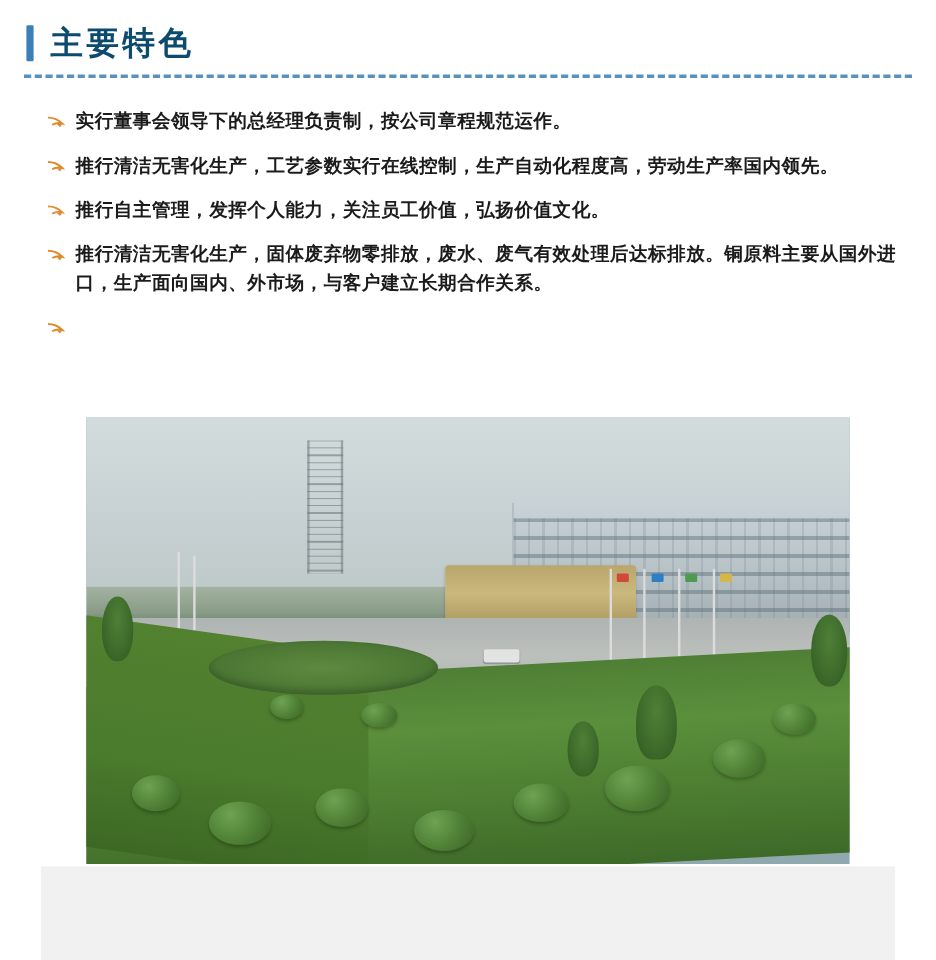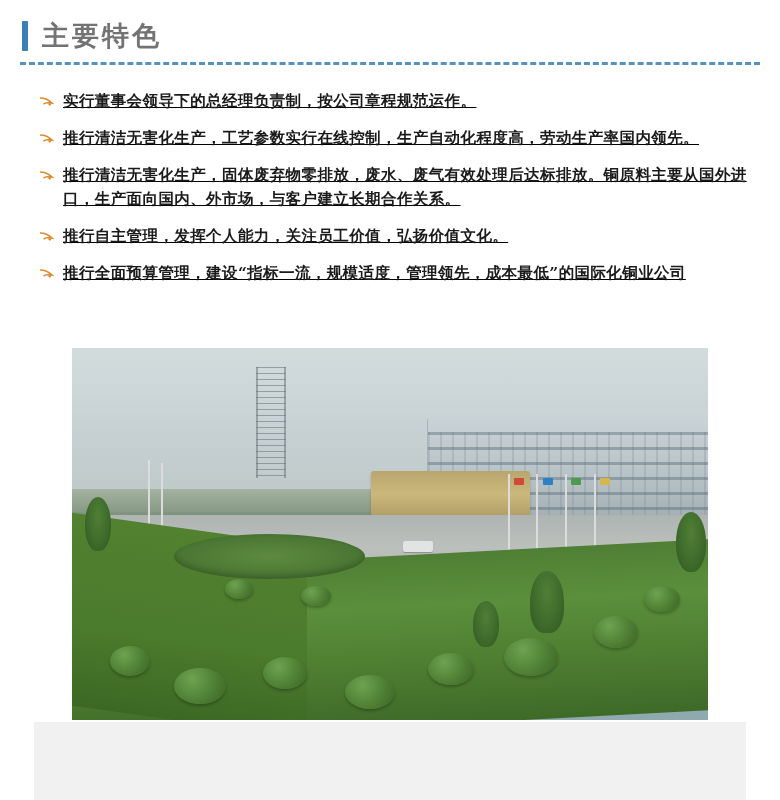--- a/index.html
+++ b/index.html
@@ -31,39 +31,38 @@
   .header-bar {
     width: 6px;
     height: 30px;
     background: #3a7fb5;
     margin-right: 14px;
     border-radius: 1px;
   }
   .header-title {
     font-size: 27px;
     font-weight: bold;
-    color: #737373;
+    color: #0c4a6e;
     letter-spacing: 3px;
     font-family: Liberation Serif, serif;
   }
 
   
   .divider {
     margin: 12px 20px 0 20px;
     height: 2px;
     border-top: 3px dashed #3a7fb5;
     opacity: 0.85;
   }
 
   
   .features {
     margin: 22px 0 0 0;
     padding: 0 30px 0 38px;
     list-style: none;
-    text-decoration: underline;
   }
   .feature-item {
     display: flex;
     align-items: flex-start;
     margin-bottom: 13px;
   }
   .bullet-icon {
     flex: 0 0 auto;
     width: 16px;
     height: 16px;
@@ -275,41 +274,40 @@
       <span class="feature-text">推行清洁无害化生产，工艺参数实行在线控制，生产自动化程度高，劳动生产率国内领先。</span>
     </li>
 
     <li class="feature-item">
       <span class="bullet-icon">
         <svg width="16" height="16" viewBox="0 0 16 16">
           <path d="M2 3 C7 3, 11 5, 14 8 C11 7.2, 8 7.6, 5.5 9" fill="none" stroke="#e08a2e" stroke-width="1.6"></path>
           <path d="M14 8 L9.4 8.4 L12 11 Z" fill="#e08a2e"></path>
         </svg>
       </span>
+      <span class="feature-text">推行自主管理，发挥个人能力，关注员工价值，弘扬价值文化。</span>
+    </li>
+
+    <li class="feature-item">
+      <span class="bullet-icon">
+        <svg width="16" height="16" viewBox="0 0 16 16">
+          <path d="M2 3 C7 3, 11 5, 14 8 C11 7.2, 8 7.6, 5.5 9" fill="none" stroke="#e08a2e" stroke-width="1.6"></path>
+          <path d="M14 8 L9.4 8.4 L12 11 Z" fill="#e08a2e"></path>
+        </svg>
+      </span>
       <span class="feature-text">推行清洁无害化生产，固体废弃物零排放，废水、废气有效处理后达标排放。铜原料主要从国外进口，生产面向国内、外市场，与客户建立长期合作关系。</span>
     </li>
 
     <li class="feature-item">
       <span class="bullet-icon">
         <svg width="16" height="16" viewBox="0 0 16 16">
           <path d="M2 3 C7 3, 11 5, 14 8 C11 7.2, 8 7.6, 5.5 9" fill="none" stroke="#e08a2e" stroke-width="1.6"></path>
           <path d="M14 8 L9.4 8.4 L12 11 Z" fill="#e08a2e"></path>
         </svg>
       </span>
-      <span class="feature-text">推行自主管理，发挥个人能力，关注员工价值，弘扬价值文化。</span>
-    </li>
-
-    <li class="feature-item">
-      <span class="bullet-icon">
-        <svg width="16" height="16" viewBox="0 0 16 16">
-          <path d="M2 3 C7 3, 11 5, 14 8 C11 7.2, 8 7.6, 5.5 9" fill="none" stroke="#e08a2e" stroke-width="1.6"></path>
-          <path d="M14 8 L9.4 8.4 L12 11 Z" fill="#e08a2e"></path>
-        </svg>
-      </span>
-      <span class="feature-text">推行全面预算管理，建设“指标一流，规模适度，管理领先，成本最低”的国际化铜业公司</span>
     </li>
 
   </ul>
 
   <div class="photo-wrap">
     <div class="photo">
       <div class="sky"></div>
       <div class="distant-trees"></div>
       <div class="building"></div>
       <div class="entrance"></div>

